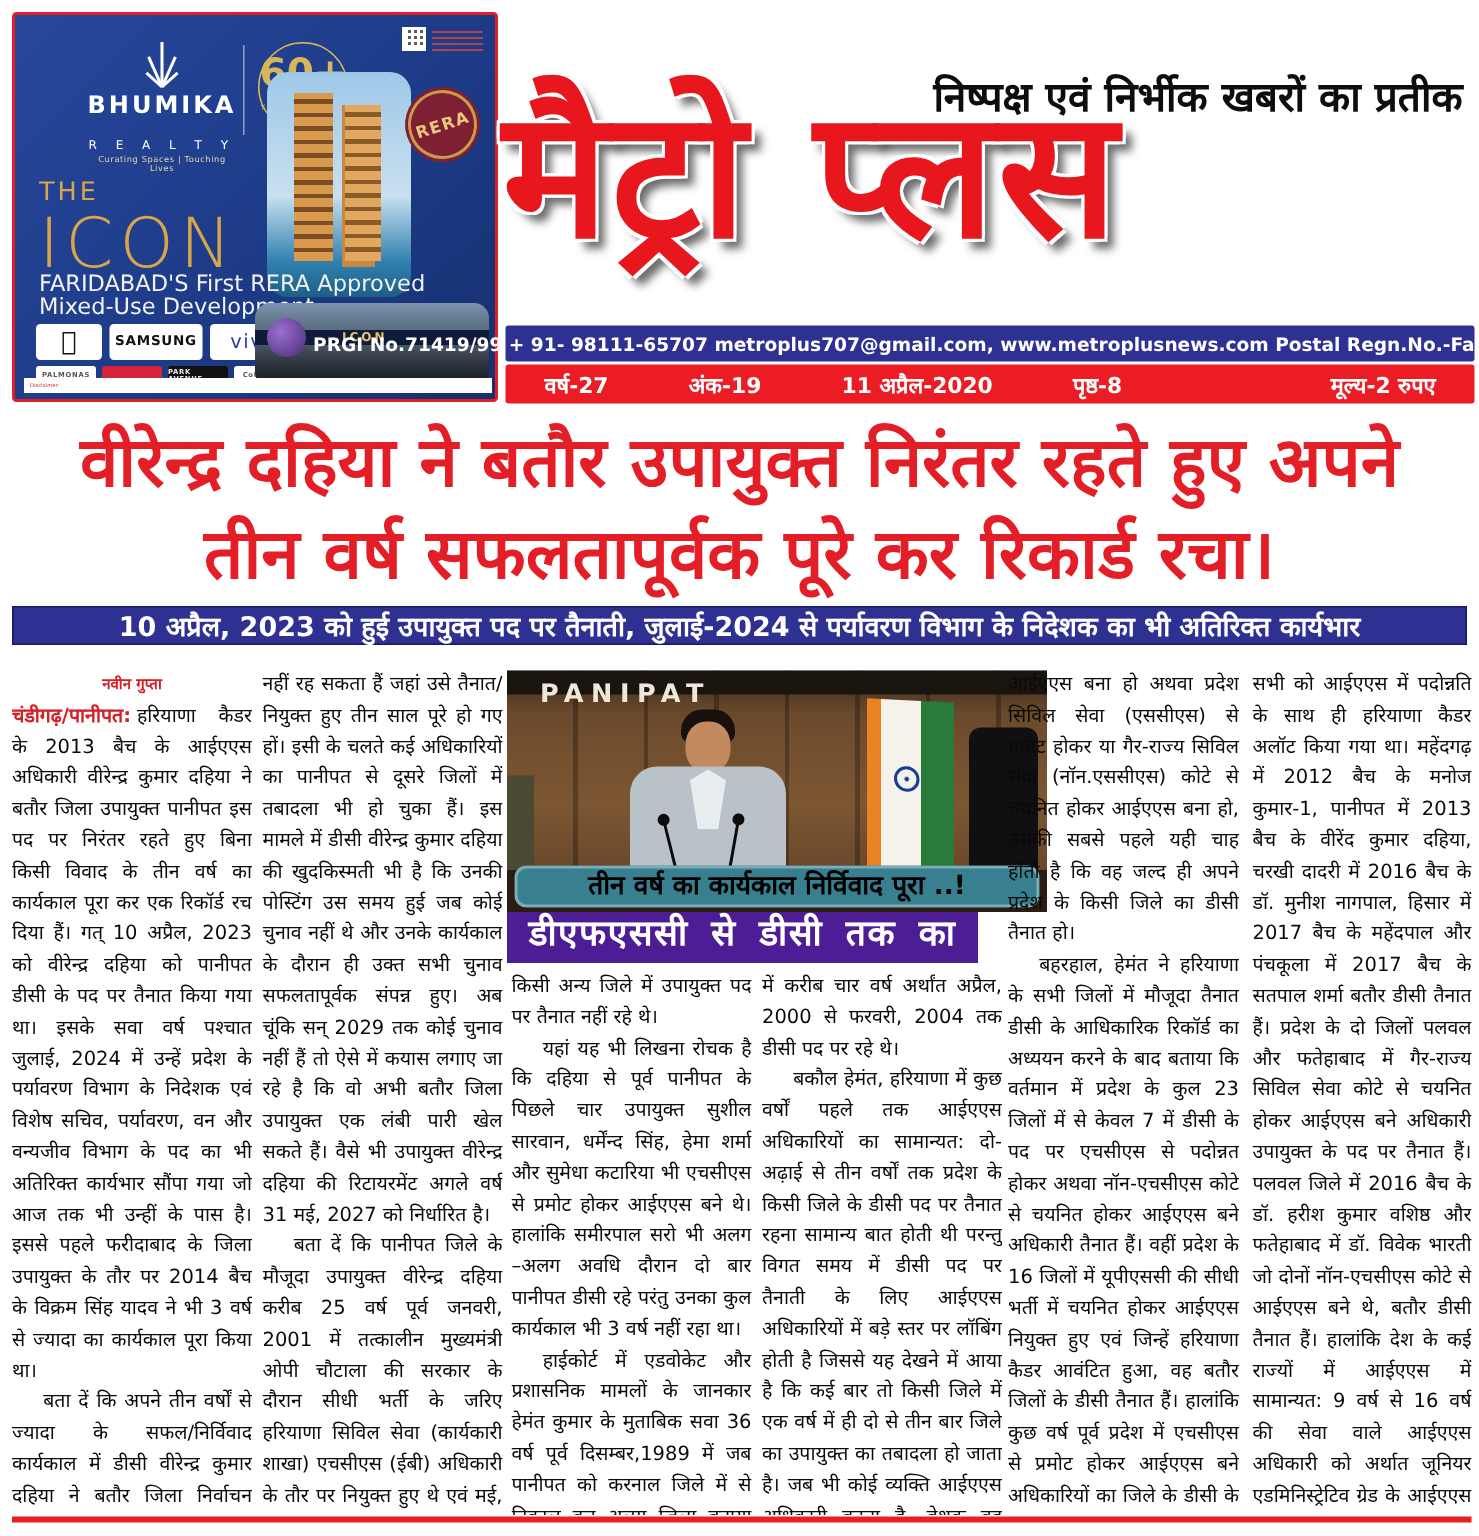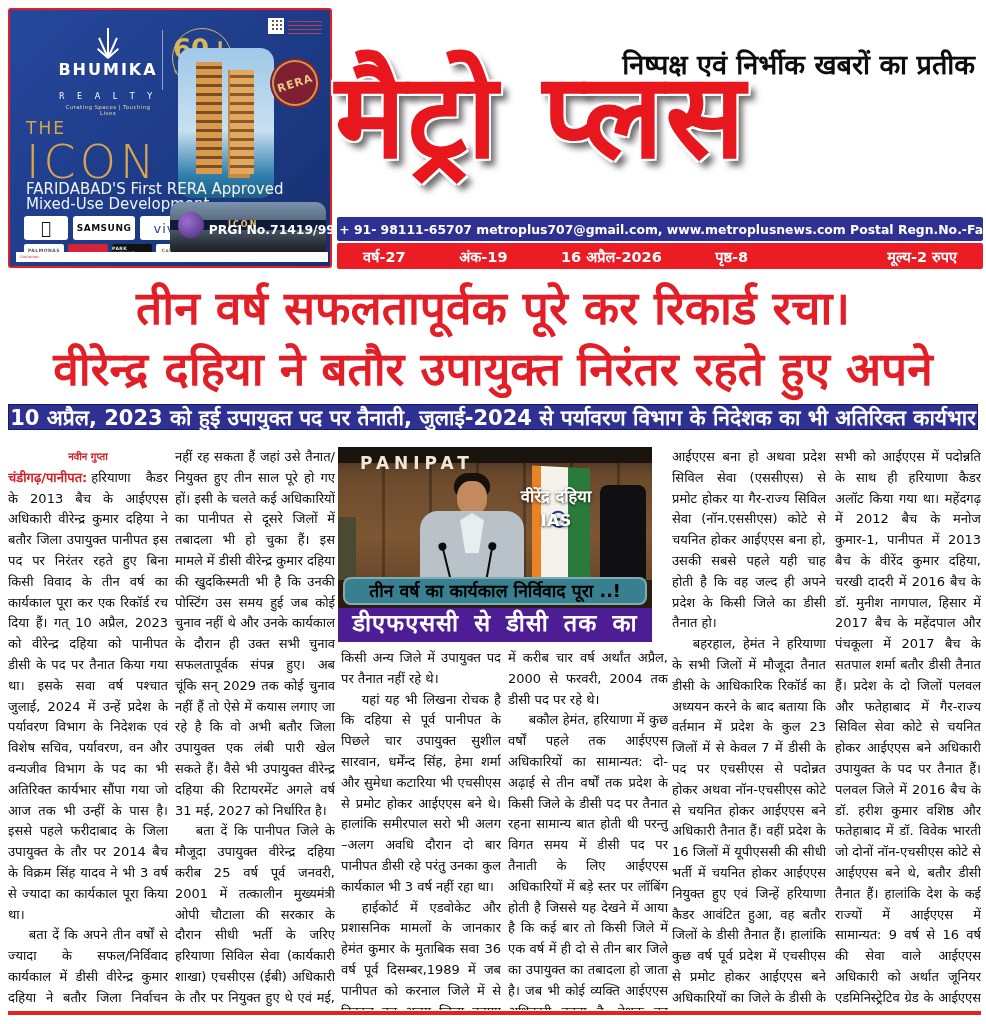--- a/index.html
+++ b/index.html
@@ -75,41 +75,41 @@
                 color:#fff; font-size:12.4px; font-weight:bold; display:flex; align-items:center; justify-content:center;
                 white-space:nowrap; border-radius:2px; }
   .infobar { position:absolute; left:337px; top:243px; width:646px; height:25px; background:#ec1c24;
              color:#fff; font-size:14.5px; font-weight:bold; display:flex; align-items:center; padding:13px 26px; border-radius:2px; }
   .infobar .sp { flex:1; } .infobar .sp3 { flex:2.6; }
 
   
   .headline { position:absolute; left:0; top:278px; width:986px; text-align:center; color:#e41e26; font-weight:bold; }
   .headline .l { font-size:46px; line-height:61px; }
   .subhead { position:absolute; left:8px; top:404px; width:970px; height:26px; background:#2e3192;
-             color:#fff; font-size:21px; font-weight:bold; display:flex; align-items:center; justify-content:center;
+             color:#fff; font-size:18px; font-weight:bold; display:flex; align-items:center; justify-content:center;
              border:1.5px solid #151a6b; }
 
   
   .col { position:absolute; top:447px; height:563px; overflow:hidden; font-size:13px; line-height:20.8px;
          text-align:justify; color:#0a0a0a; }
   .col p { text-indent:1.6em; }
   .col p.noind { text-indent:0; }
   .c1 { left:8px;   width:160px; }
   .c2 { left:175px; width:160px; }
   .c3 { left:341px; width:160px; top:648px; height:362px; }
   .c4 { left:508px; width:160px; top:648px; height:362px; }
   .c5 { left:672px; width:154px; }
   .c6 { left:835px; width:146px; }
   .byline { color:#d42027; font-weight:bold; text-align:center; font-size:10px; }
   .dateline { color:#d42027; font-weight:bold; margin-right:4px; }
   .endrule { position:absolute; left:8px; top:1011px; width:973px; height:4px; background:#e8201e; }
 
   
   .photo-block { position:absolute; left:338px; top:447px; width:314px; }
-  .photo { position:relative; width:314px; height:161px; overflow:hidden;
+  .photo { position:relative; width:360px; height:161px; overflow:hidden;
            background:linear-gradient(180deg,#3a2a1c 0%,#6b4a2c 18%,#7d5733 55%,#5d3e24 100%); }
   .photo .panels { position:absolute; inset:0;
            background:repeating-linear-gradient(90deg,transparent 0 44px,rgba(0,0,0,.28) 44px 47px); }
   .photo .ceiling { position:absolute; left:0; top:0; width:100%; height:16px; background:#1a140e; }
   .panipat { position:absolute; left:22px; top:6px; color:#efe8da; font-size:17px; letter-spacing:5px; font-weight:bold; }
   .officer { position:absolute; left:0; top:70px; width:18px; height:91px; background:#4a4a33; }
   .flag { position:absolute; right:62px; top:20px; width:58px; height:118px; transform:skewY(3deg);
           background:linear-gradient(90deg,#e98424 0 16%,#f4f2ea 16% 62%,#2a7a3b 62% 100%); border-radius:0 0 6px 6px; }
   .chakra { position:absolute; left:18px; top:44px; width:17px; height:17px; border-radius:50%;
           border:2px solid #1a3e8f; background:radial-gradient(circle,#1a3e8f 1px,transparent 2px); }
@@ -196,30 +196,30 @@
   <div class="masthead">
     <div class="tagline">निष्पक्ष एवं निर्भीक खबरों का प्रतीक</div>
     <div class="np-title">मैट्रो प्लस</div>
   </div>
   <div class="contactbar">PRGI No.71419/99 + 91- 98111-65707 metroplus707@gmail.com, www.metroplusnews.com Postal Regn.No.-Faridabad/259/18-20</div>
   <div class="infobar">
     <span>वर्ष-27</span>
       <span class="sp"></span>
     <span>अंक-19</span>
       <span class="sp"></span>
-    <span>16 अप्रैल-2026</span>
+    <span>11 अप्रैल-2020</span>
       <span class="sp"></span>
     <span>पृष्ठ-8</span>
       <span class="sp3"></span>
     <span>मूल्य-2 रुपए</span>
   </div>
 
   <div class="headline">
+    <div class="l">वीरेन्द्र दहिया ने बतौर उपायुक्त निरंतर रहते हुए अपने</div>
     <div class="l">तीन वर्ष सफलतापूर्वक पूरे कर रिकार्ड रचा।</div>
-    <div class="l">वीरेन्द्र दहिया ने बतौर उपायुक्त निरंतर रहते हुए अपने</div>
   </div>
   <div class="subhead">10 अप्रैल, 2023 को हुई उपायुक्त पद पर तैनाती, जुलाई-2024 से पर्यावरण विभाग के निदेशक का भी अतिरिक्त कार्यभार</div>
 
   <div class="photo-block">
     <div class="photo">
       <div class="panels"></div>
       <div class="ceiling"></div>
       <div class="panipat">PANIPAT</div>
       <div class="officer"></div>
       <div class="flag">
@@ -228,24 +228,20 @@
       <div class="chair"></div>
       <div class="man">
         <div class="hair"></div>
           <div class="face"></div>
           <div class="body"></div>
           <div class="shirt"></div>
       </div>
       <div class="mic m1"></div>
       <div class="mic m2"></div>
       <div class="desk"></div>
-      <div class="name-label">
-        <div>वीरेंद्र दहिया</div>
-        <div>IAS</div>
-      </div>
       <div class="cap1">तीन वर्ष का कार्यकाल निर्विवाद पूरा ..!</div>
     </div>
     <div class="cap2">डीएफएससी से डीसी तक का सफर</div>
   </div>
 
   <div class="col c1">
     <div class="byline">नवीन गुप्ता</div>
     <p class="noind"><span class="dateline">चंडीगढ़/पानीपत:</span><span>हरियाणा कैडर के 2013 बैच के आईएएस अधिकारी वीरेन्द्र कुमार दहिया ने बतौर जिला उपायुक्त पानीपत इस पद पर निरंतर रहते हुए बिना किसी विवाद के तीन वर्ष का कार्यकाल पूरा कर एक रिकॉर्ड रच दिया हैं। गत् 10 अप्रैल, 2023 को वीरेन्द्र दहिया को पानीपत डीसी के पद पर तैनात किया गया था। इसके सवा वर्ष पश्चात जुलाई, 2024 में उन्हें प्रदेश के पर्यावरण विभाग के निदेशक एवं विशेष सचिव, पर्यावरण, वन और वन्यजीव विभाग के पद का भी अतिरिक्त कार्यभार सौंपा गया जो आज तक भी उन्हीं के पास है। इससे पहले फरीदाबाद के जिला उपायुक्त के तौर पर 2014 बैच के विक्रम सिंह यादव ने भी 3 वर्ष से ज्यादा का कार्यकाल पूरा किया था।</span></p>
     <p>बता दें कि अपने तीन वर्षों से ज्यादा के सफल/निर्विवाद कार्यकाल में डीसी वीरेन्द्र कुमार दहिया ने बतौर जिला निर्वाचन अधिकारी लोकसभा, विधानसभा और नगर निगम के चुनाव बिना किसी भेदभाव और विवाद के पूरे कराएं हैं जोकि उनकी कार्यकुशलता को दर्शाता है। हालांकि चुनाव आयोग के अनुसार चुनावों के दौरान चुनाव से संबंधित कोई भी अधिकारी उसे जिले में</p>
   </div>

